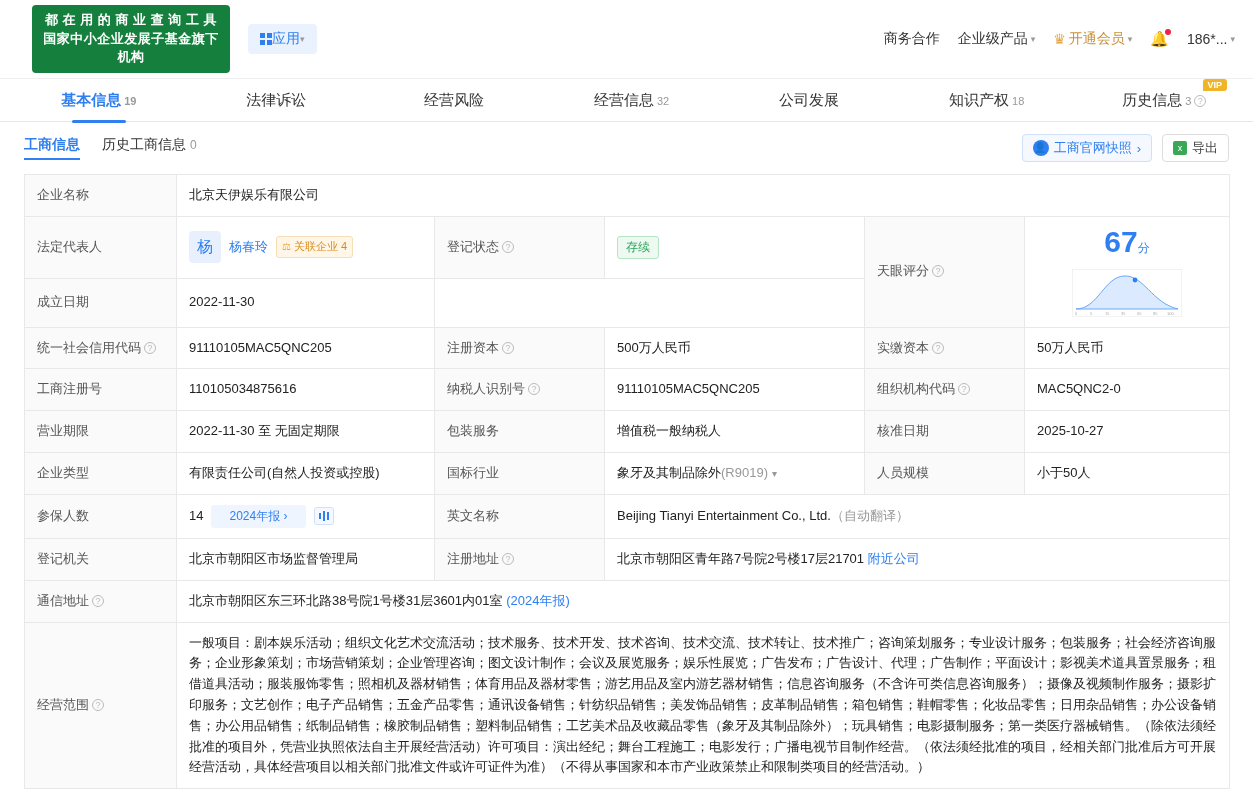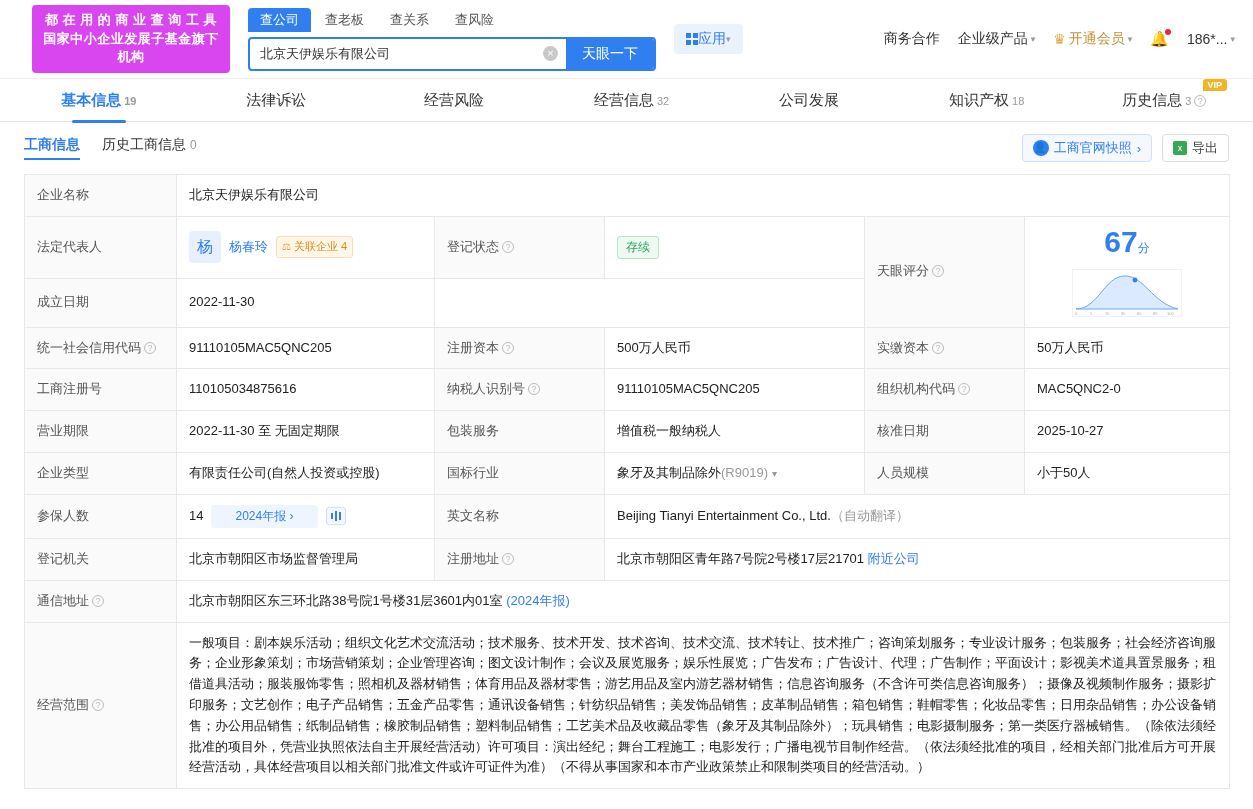--- a/index.html
+++ b/index.html
@@ -34,21 +34,21 @@
   }
   .logo-eye:before{
     content:""; width:9px; height:9px; border-radius:50%;
     background:#2f7ff0; position:absolute; z-index:2;
   }
   .logo-text { line-height: 1; }
   .logo-cn { font-size: 25px; font-weight: bold; color:#1f1f1f; letter-spacing:1px;}
   .logo-en { font-size: 11px; color:#8a8a8a; letter-spacing:0.5px; margin-top:3px;}
   .promo {
     margin-left: 14px;
-    background: #d946ef;
+    background: #15803d;
     color:#fff;
     border-radius: 4px;
     padding: 6px 10px;
     font-size: 13px;
     line-height:1.45;
     width:198px;
     text-align:center;
     font-weight:600;
     letter-spacing:0.5px;
   }
@@ -178,53 +178,40 @@
   }
   .rel-pill .ico { color:#f0a22e; font-size:10px;}
   .score-cell { display:flex; align-items:center; gap:10px;flex-direction:column; }
   .score-num { font-size:30px; color:#2f7ff0; font-weight:bold; line-height:1;}
   .score-unit { font-size:12px; color:#2f7ff0; }
   .score-chart { width:110px; height:48px;}
   .link { color:#2f7ff0; cursor:pointer; }
   .muted { color:#999; }
   .insured { display:flex; align-items:center; gap:8px;}
   .report-chip {
-    background:#eef5ff; color:#2f7ff0; font-size:12px; border-radius:3px; padding:2px 24px; cursor:pointer;
+    background:#eef5ff; color:#2f7ff0; font-size:12px; border-radius:3px; padding:2px 18px; cursor:pointer;
   }
   .chart-chip {
     width:20px; height:18px; border:1px solid #cfe0fb; border-radius:3px; background:#f5f9ff;
     display:inline-flex; align-items:center; justify-content:center; cursor:pointer;
   }
   .chart-chip i { display:block; width:2px; background:#2f7ff0; margin:0 1px;}
   .scope-text { font-size:12.5px; line-height:1.95; color:#333; }
   .caret-sm { color:#999; font-size:10px; margin-left:4px; cursor:pointer;}
 </style>
 </head>
 <body>
 
 <div class="header">
 
   <div class="promo">
     <div>都 在 用 的 商 业 查 询 工 具</div>
     <div>国家中小企业发展子基金旗下机构</div>
   </div>
 
-  <div class="search-block">
-    <div class="search-tabs">
-      <div class="search-tab active">查公司</div>
-      <div class="search-tab">查老板</div>
-      <div class="search-tab">查关系</div>
-      <div class="search-tab">查风险</div>
-    </div>
-    <div class="search-bar">
-      <input class="search-input" type="text" value="北京天伊娱乐有限公司" style="">
-      <div class="clear-icon">×</div>
-      <button class="search-btn">天眼一下</button>
-    </div>
-  </div>
 
   <div class="app-btn">
     <span class="grid-icon">
         <i></i>
         <i></i>
         <i></i>
         <i></i>
       </span>
     <span>应用</span>
     <span class="caret">▾</span>

